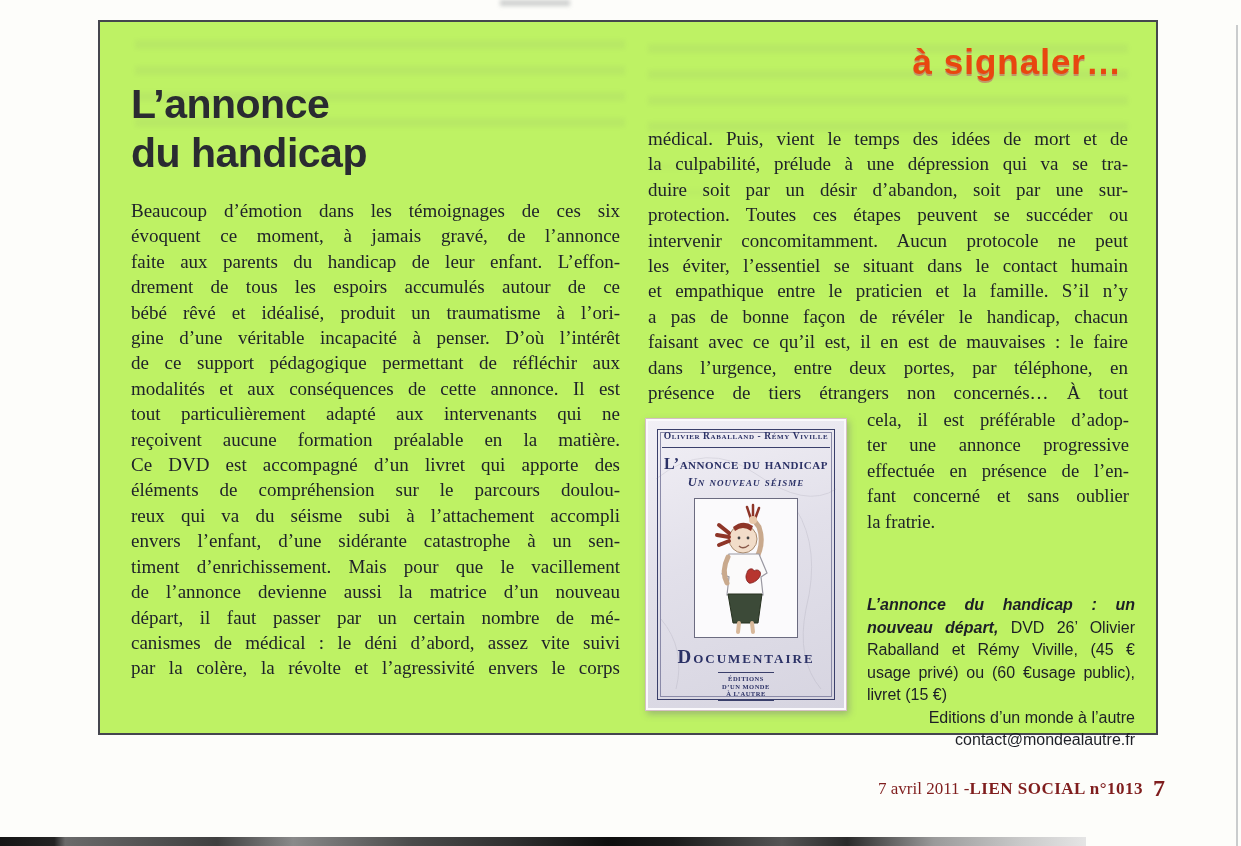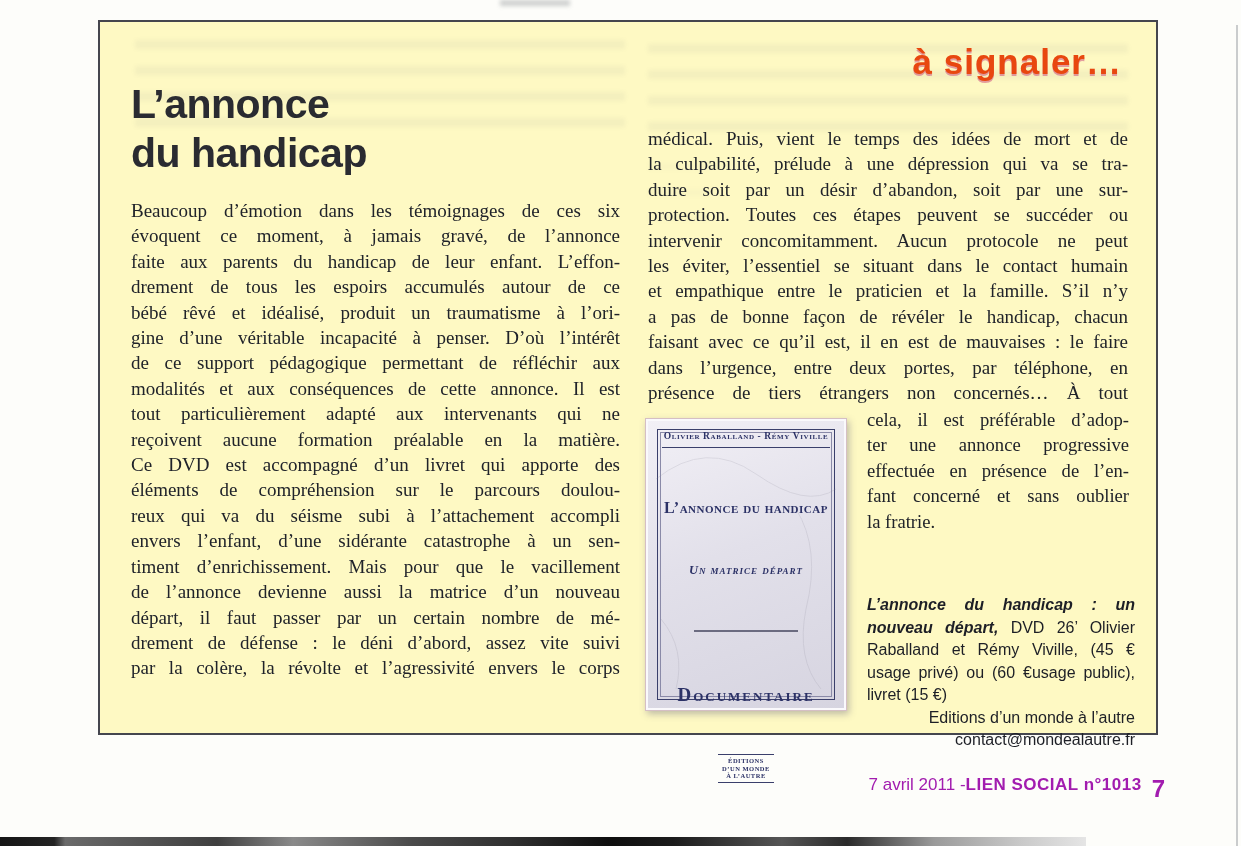--- a/index.html
+++ b/index.html
@@ -6,21 +6,21 @@
   body{
     width:1241px;height:846px;position:relative;overflow:hidden;
     background:#fdfdfa;
     font-family:"Liberation Serif", serif;
   }
   .scan{position:absolute;inset:0;}
 
   
   .page{
     position:absolute;left:98px;top:20px;width:1060px;height:715px;
-    background:#fef9c3;
+    background:#bef264;
     border:2px solid #45464e;
     box-sizing:border-box;
   }
 
   
   .ghost{
     position:absolute;pointer-events:none;
     background:repeating-linear-gradient(180deg,
       rgba(100,110,118,0.20) 0 9px, rgba(100,110,118,0) 9px 26px);
     filter:blur(2px);opacity:0.33;
@@ -65,21 +65,21 @@
     position:absolute;inset:10px 11px;
     border:1px solid #3a3f6b;
     box-sizing:border-box;
   }
   .dvd-frame::after{
     content:"";position:absolute;inset:2px;border:1px solid #8a8aa8;
   }
   .dvd-inner{
     position:absolute;inset:4px;display:flex;flex-direction:column;
     align-items:center;text-align:center;
-    font-family:"Liberation Serif", serif;color:#2b3166;z-index:2;gap:44px;
+    font-family:"Liberation Serif", serif;color:#2b3166;z-index:2;
   }
   .dvd-authors{
     margin-top:8px;font-size:9.5px;font-weight:bold;
     font-variant:small-caps;letter-spacing:0.6px;
     border-bottom:1px solid #3a3f6b;padding-bottom:6px;width:88%;
   }
   .dvd-title{font-size:16px;font-weight:bold;font-variant:small-caps;letter-spacing:0.5px;margin-top:7px;}
   .dvd-subtitle{font-size:12.5px;font-weight:bold;font-style:italic;font-variant:small-caps;letter-spacing:1px;margin-top:2px;}
   .dvd-art{
     margin-top:8px;width:102px;height:138px;background:#fbfafc;
@@ -101,23 +101,23 @@
     font-size:16px;line-height:22.5px;color:#1d1f26;
     text-align:justify;
     margin-top:16px;
   }
   .caption .bi{font-weight:bold;font-style:italic;}
   .caption .plain-line{text-align:right;}
 
   
   .footer{
     position:absolute;top:775px;right:76px;
-    font-family:Liberation Sans, sans-serif;
-    font-size:17px;color:#a21caf;white-space:nowrap;
-    display:flex;align-items:flex-start;
+    font-family:Liberation Serif, serif;
+    font-size:17px;color:#7f1d1d;white-space:nowrap;
+    display:flex;align-items:center;
   }
   .footer .mag{font-weight:bold;letter-spacing:0.5px;}
   .footer .pnum{font-weight:bold;font-size:24px;margin-left:10px;}
 
   
   .scan-bar{
     position:absolute;left:0;bottom:0;height:9px;width:1086px;
     background:linear-gradient(to right,
       #151515 0%, #232323 5%, #6a6a6a 6%, #3f3f3f 20%, #8a8a8a 27%,
       #4a4a4a 38%, #303030 47%, #0e0e0e 56%, #1b1b1b 62%, #555 72%,
@@ -161,21 +161,21 @@
         <div>modalités et aux conséquences de cette annonce. Il est</div>
         <div>tout particulièrement adapté aux intervenants qui ne</div>
         <div>reçoivent aucune formation préalable en la matière.</div>
         <div>Ce DVD est accompagné d’un livret qui apporte des</div>
         <div>éléments de compréhension sur le parcours doulou-</div>
         <div>reux qui va du séisme subi à l’attachement accompli</div>
         <div>envers l’enfant, d’une sidérante catastrophe à un sen-</div>
         <div>timent d’enrichissement. Mais pour que le vacillement</div>
         <div>de l’annonce devienne aussi la matrice d’un nouveau</div>
         <div>départ, il faut passer par un certain nombre de mé-</div>
-        <div>drement de défense : le déni d’abord, assez vite suivi</div>
+        <div>canismes de médical : le déni d’abord, assez vite suivi</div>
         <div>par la colère, la révolte et l’agressivité envers le corps</div>
       </div>
 
     <div class="rightcol jcol">
         <div>médical. Puis, vient le temps des idées de mort et de</div>
         <div>la culpabilité, prélude à une dépression qui va se tra-</div>
         <div>duire soit par un désir d’abandon, soit par une sur-</div>
         <div>protection. Toutes ces étapes peuvent se succéder ou</div>
         <div>intervenir concomitamment. Aucun protocole ne peut</div>
         <div>les éviter, l’essentiel se situant dans le contact humain</div>
@@ -197,21 +197,21 @@
     <div class="dvd">
       <svg class="dvd-sketch" viewBox="0 0 200 290">
         <path d="M10,60 Q60,20 110,55 T190,70" fill="none" stroke="#8a8898" stroke-width="1"></path>
         <path d="M150,90 Q175,130 160,190 Q150,240 175,270" fill="none" stroke="#8a8898" stroke-width="1"></path>
         <path d="M15,200 Q40,230 30,270" fill="none" stroke="#8a8898" stroke-width="1"></path>
       </svg>
       <div class="dvd-frame"></div>
       <div class="dvd-inner">
         <div class="dvd-authors">Olivier Raballand - Rémy Viville</div>
         <div class="dvd-title">L’annonce du handicap</div>
-        <div class="dvd-subtitle">Un matrice départ</div>
+        <div class="dvd-subtitle">Un nouveau séisme</div>
         <div class="dvd-art">
           <svg viewBox="0 0 102 138" width="102" height="138">
 
             <path d="M60,62 Q70,45 64,28 L58,20" fill="none" stroke="#c9a98d" stroke-width="5" stroke-linecap="round"></path>
 
             <path d="M52,8 L56,20 M58,6 L58,19 M64,9 L60,20" stroke="#8e3528" stroke-width="2.5" stroke-linecap="round" fill="none"></path>
             <circle cx="58" cy="21" r="4" fill="#e9c9ab"></circle>
 
             <circle cx="48" cy="40" r="14" fill="#f2ddc9" stroke="#a88a6e" stroke-width="1"></circle>
 

